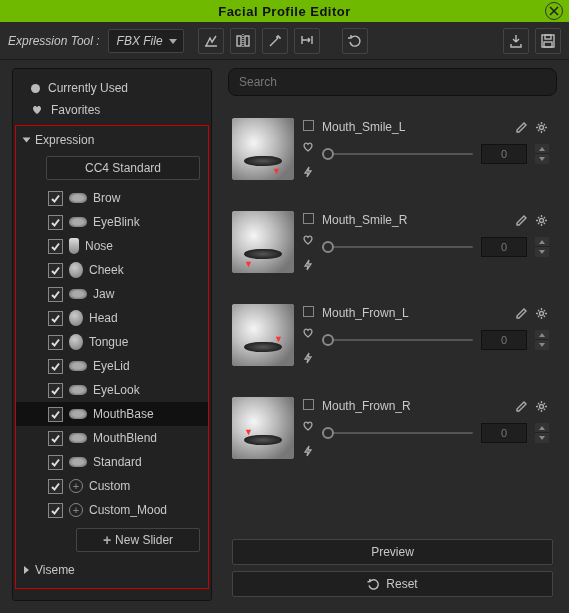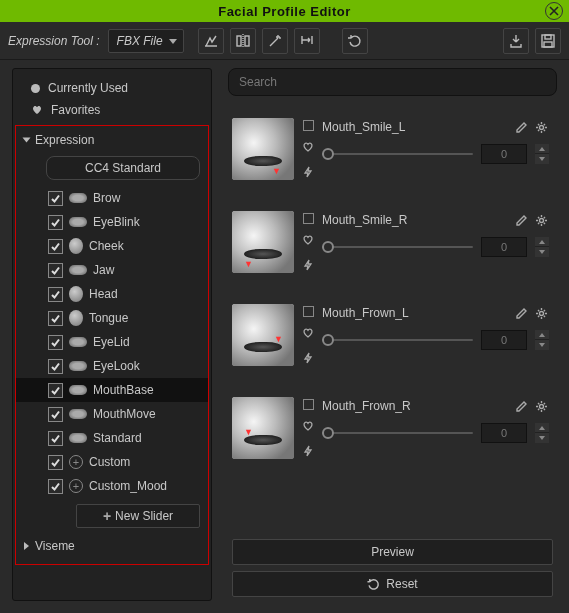--- a/index.html
+++ b/index.html
@@ -17,21 +17,21 @@
   .tspacer { flex: 1; }
   .main { display: flex; height: calc(100% - 60px); padding: 8px 12px 12px 12px; gap: 16px; }
   .left { width: 200px; background: #222; border: 1px solid #111; border-radius: 3px; padding: 8px 0; overflow: auto; }
   .left .row { display: flex; align-items: center; height: 22px; padding: 0 10px 0 18px; gap: 8px; cursor: pointer; }
   .left .row .dot { width: 9px; height: 9px; background: #bbb; border-radius: 50%; display: inline-block; }
   .left .row .heart { width: 12px; height: 12px; }
   .redbox { border: 1px solid #c00; margin: 4px 2px 8px 2px; padding: 2px 0 6px 0; }
   .exp-head { display: flex; align-items: center; height: 24px; padding: 0 4px 0 8px; cursor: pointer; }
   .caret { width: 0; height: 0; border-top: 4px solid transparent; border-bottom: 4px solid transparent; border-left: 5px solid #bbb; margin-right: 6px; }
   .caret.open { transform: rotate(90deg); }
-  .std { margin: 4px 8px 6px 30px; height: 24px; background: #1f1f1f; border: 1px solid #444; display: flex; align-items: center; justify-content: center; cursor: pointer; border-radius: 8px; }
+  .std { margin: 4px 8px 6px 30px; height: 24px; background: #1f1f1f; border: 1px solid #444; display: flex; align-items: center; justify-content: center; cursor: pointer; border-radius: 2px; }
   .newslider { margin: 6px 8px 6px 60px; height: 24px; background: #1f1f1f; border: 1px solid #444; display: flex; align-items: center; justify-content: center; cursor: pointer; border-radius: 2px; gap: 4px; }
   .item { display: flex; align-items: center; height: 24px; padding: 0 6px 0 32px; gap: 6px; cursor: pointer; }
   .item.selected { background: #111; }
   .chk { width: 15px; height: 15px; border: 1px solid #888; background: #2a2a2a; display: flex; align-items: center; justify-content: center; }
   .chk svg { width: 11px; height: 11px; stroke: #ddd; fill: none; stroke-width: 2; }
   .thumbico { width: 18px; height: 14px; background: #888; border-radius: 4px; display: flex; align-items: center; justify-content: center; flex-shrink: 0; }
   .plusico { width: 14px; height: 14px; border: 1.2px solid #888; border-radius: 50%; display: flex; align-items: center; justify-content: center; flex-shrink: 0; }
   .plusico::before { content: "+"; font-size: 11px; color: #888; line-height: 1; }
   .right { flex: 1; display: flex; flex-direction: column; gap: 8px; }
   .search { height: 28px; background: #1f1f1f; border: 1px solid #111; border-radius: 8px; display: flex; align-items: center; padding: 0 10px; }
@@ -165,20 +165,29 @@
             </span>
             <span class="thumbico" style="border-radius: 8px; background: radial-gradient(rgb(170, 170, 170) 40%, rgb(102, 102, 102) 90%); height: 10px; margin: 2px 0px;"></span>
             <span>EyeBlink</span>
           </div>
           <div class="item">
             <span class="chk">
               <svg viewBox="0 0 11 11">
                 <path d="M2 6 L4.5 8.5 L9 2.5"></path>
               </svg>
             </span>
+            <span class="thumbico" style="border-radius: 4px 4px 8px 8px; width: 10px; height: 16px; background: linear-gradient(rgb(221, 221, 221), rgb(136, 136, 136));"></span>
+            <span>Nose</span>
+          </div>
+          <div class="item">
+            <span class="chk">
+              <svg viewBox="0 0 11 11">
+                <path d="M2 6 L4.5 8.5 L9 2.5"></path>
+              </svg>
+            </span>
             <span class="thumbico" style="border-radius: 50%; width: 14px; height: 16px; background: radial-gradient(circle at 40% 35%, rgb(204, 204, 204), rgb(119, 119, 119));"></span>
             <span>Cheek</span>
           </div>
           <div class="item">
             <span class="chk">
               <svg viewBox="0 0 11 11">
                 <path d="M2 6 L4.5 8.5 L9 2.5"></path>
               </svg>
             </span>
             <span class="thumbico" style="border-radius: 8px; background: radial-gradient(rgb(170, 170, 170) 40%, rgb(102, 102, 102) 90%); height: 10px; margin: 2px 0px;"></span>
@@ -229,21 +238,21 @@
             <span class="thumbico" style="border-radius: 8px; background: radial-gradient(rgb(170, 170, 170) 40%, rgb(102, 102, 102) 90%); height: 10px; margin: 2px 0px;"></span>
             <span>MouthBase</span>
           </div>
           <div class="item">
             <span class="chk">
               <svg viewBox="0 0 11 11">
                 <path d="M2 6 L4.5 8.5 L9 2.5"></path>
               </svg>
             </span>
             <span class="thumbico" style="border-radius: 8px; background: radial-gradient(rgb(170, 170, 170) 40%, rgb(102, 102, 102) 90%); height: 10px; margin: 2px 0px;"></span>
-            <span>MouthMove</span>
+            <span>MouthBlend</span>
           </div>
           <div class="item">
             <span class="chk">
               <svg viewBox="0 0 11 11">
                 <path d="M2 6 L4.5 8.5 L9 2.5"></path>
               </svg>
             </span>
             <span class="thumbico" style="border-radius: 8px; background: radial-gradient(rgb(170, 170, 170) 40%, rgb(102, 102, 102) 90%); height: 10px; margin: 2px 0px;"></span>
             <span>Standard</span>
           </div>

